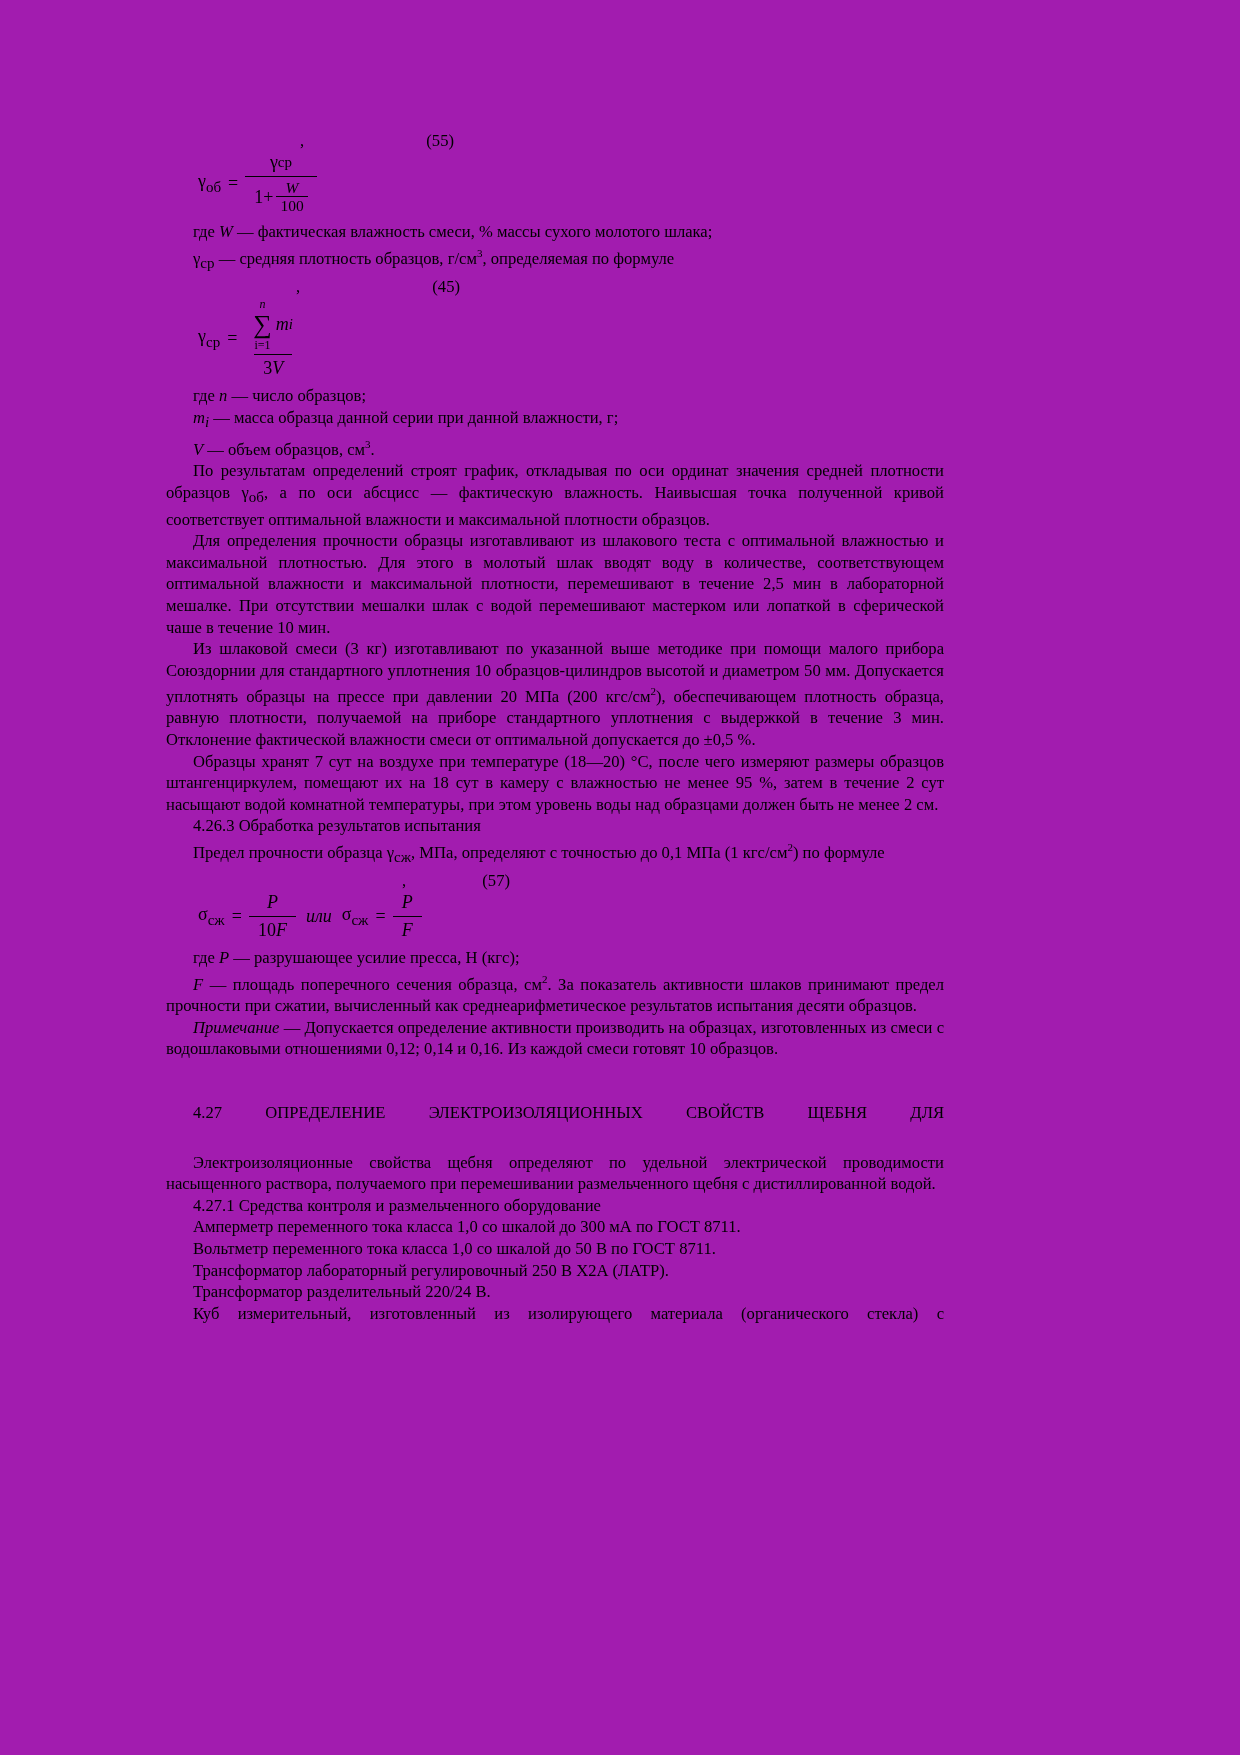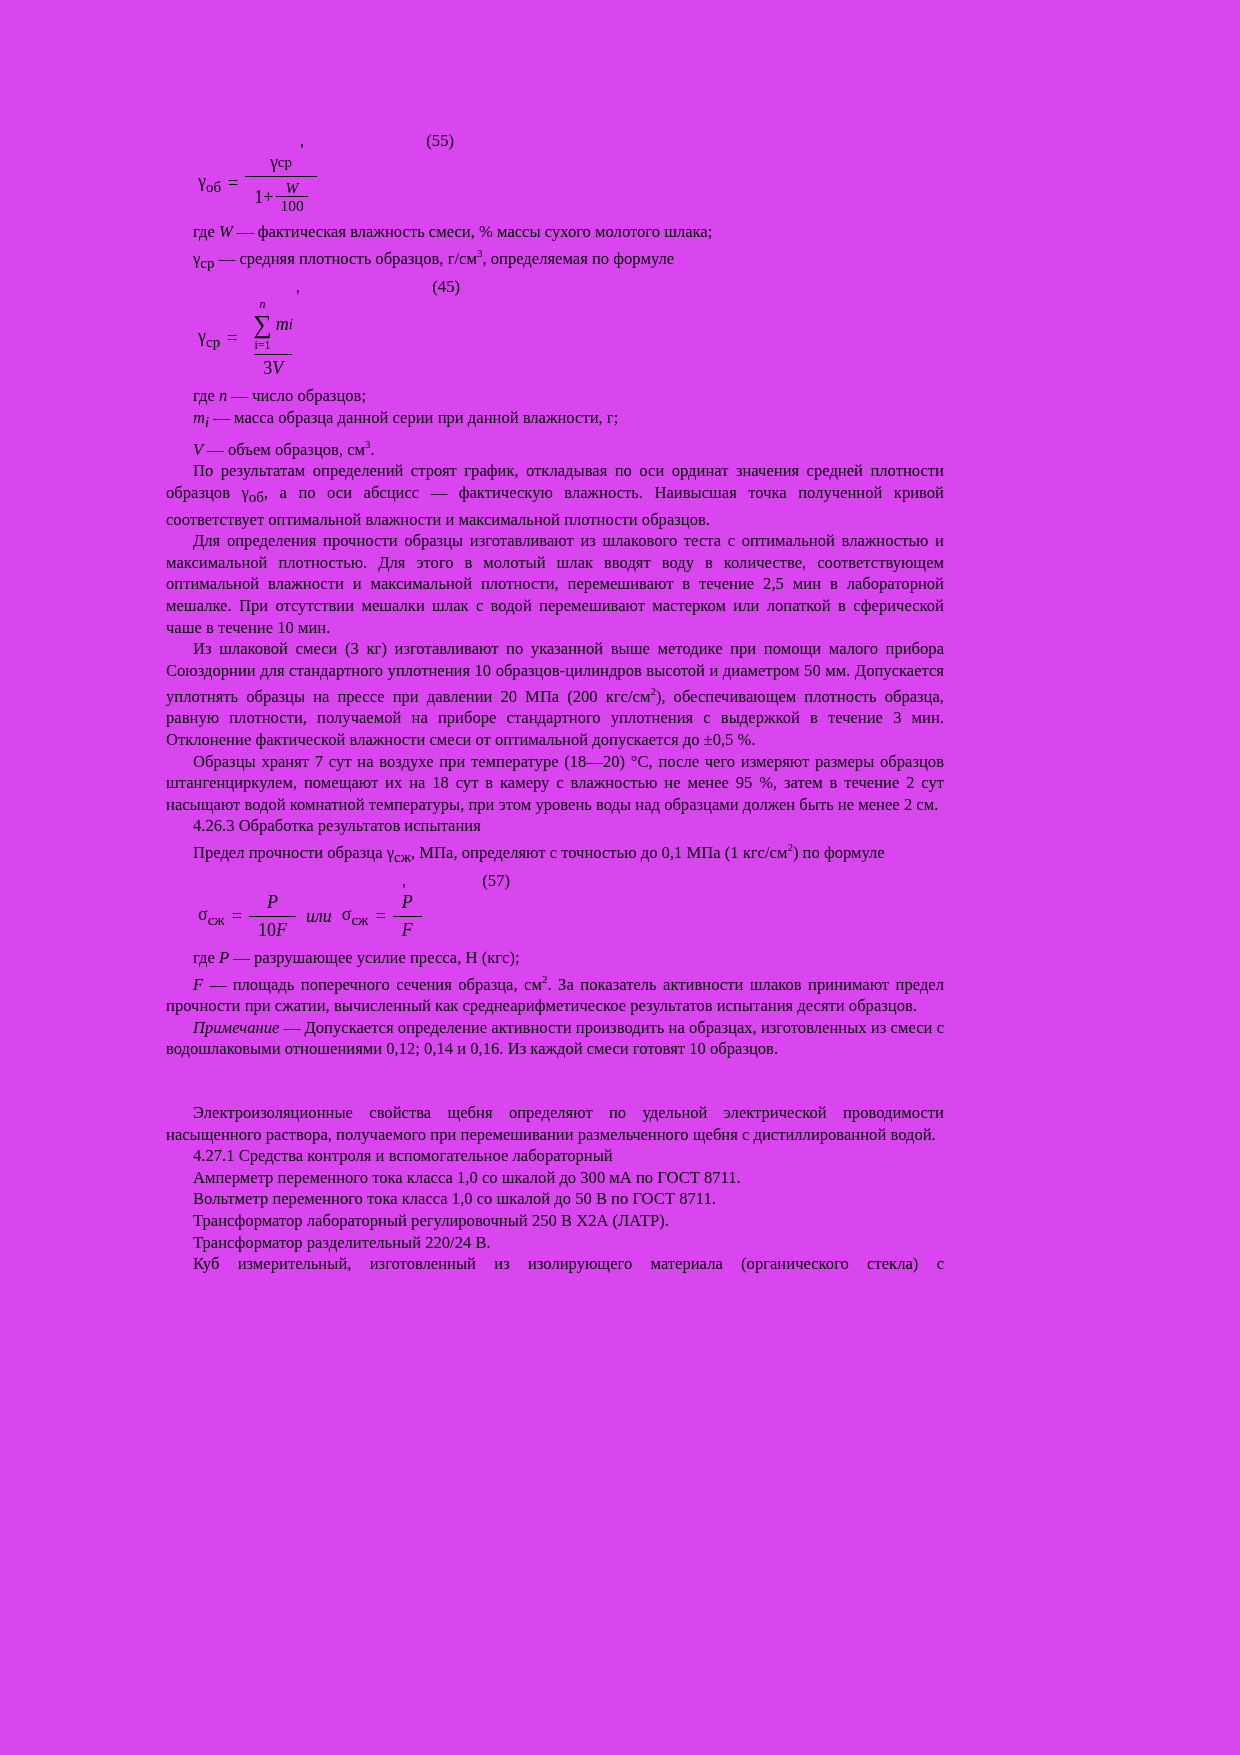--- a/index.html
+++ b/index.html
@@ -1,16 +1,16 @@
 <!DOCTYPE html>
 <html><head>
 <meta charset="utf-8">
 <style>
   html,body{margin:0;padding:0;background:#e9e9e9;}
-  .page{position:relative;width:1240px;height:1755px;background:#d946ef;margin:0 auto;overflow:hidden;
+  .page{position:relative;width:1240px;height:1755px;background:#a21caf;margin:0 auto;overflow:hidden;
         font-family:"Liberation Serif","DejaVu Serif",serif;color:#000;}
   .content{position:absolute;left:166px;top:128px;width:778px;font-size:16.6px;line-height:21.6px;text-align:justify;}
   p{margin:0;text-indent:27px;}
   p.force-last{text-align-last:justify;}
   .it{font-style:italic;}
   sub{font-size:15px;}
   sup{font-size:11px;}
 
   
   .fblock{margin:2px 0 6px 0;}
@@ -128,24 +128,25 @@
           <span class="den it">F</span>
         </span>
       </div>
     </div>
 
     <p>где <i>P</i> — разрушающее усилие пресса, Н (кгс);</p>
     <p><i>F</i> — площадь поперечного сечения образца, см<sup>2</sup>. За показатель активности шлаков принимают предел прочности при сжатии, вычисленный как среднеарифметическое результатов испытания десяти образцов.</p>
     <p><i>Примечание</i> — Допускается определение активности производить на образцах, изготовленных из смеси с водошлаковыми отношениями 0,12; 0,14 и 0,16. Из каждой смеси готовят 10 образцов.</p>
 
     <div class="heading">
+      <div class="h-line1">4.27 ОПРЕДЕЛЕНИЕ ЭЛЕКТРОИЗОЛЯЦИОННЫХ СВОЙСТВ ЩЕБНЯ ДЛЯ</div>
     </div>
 
     <p>Электроизоляционные свойства щебня определяют по удельной электрической проводимости насыщенного раствора, получаемого при перемешивании размельченного щебня с дистиллированной водой.</p>
-    <p>4.27.1 Средства контроля и вспомогательное лабораторный</p>
+    <p>4.27.1 Средства контроля и размельченного оборудование</p>
     <p>Амперметр переменного тока класса 1,0 со шкалой до 300 мА по ГОСТ 8711.</p>
     <p>Вольтметр переменного тока класса 1,0 со шкалой до 50 В по ГОСТ 8711.</p>
     <p>Трансформатор лабораторный регулировочный 250 В Х2А (ЛАТР).</p>
     <p>Трансформатор разделительный 220/24 В.</p>
     <p class="force-last">Куб измерительный, изготовленный из изолирующего материала (органического стекла) с</p>
 
   </div>
 </div>
 
 </body></html>

